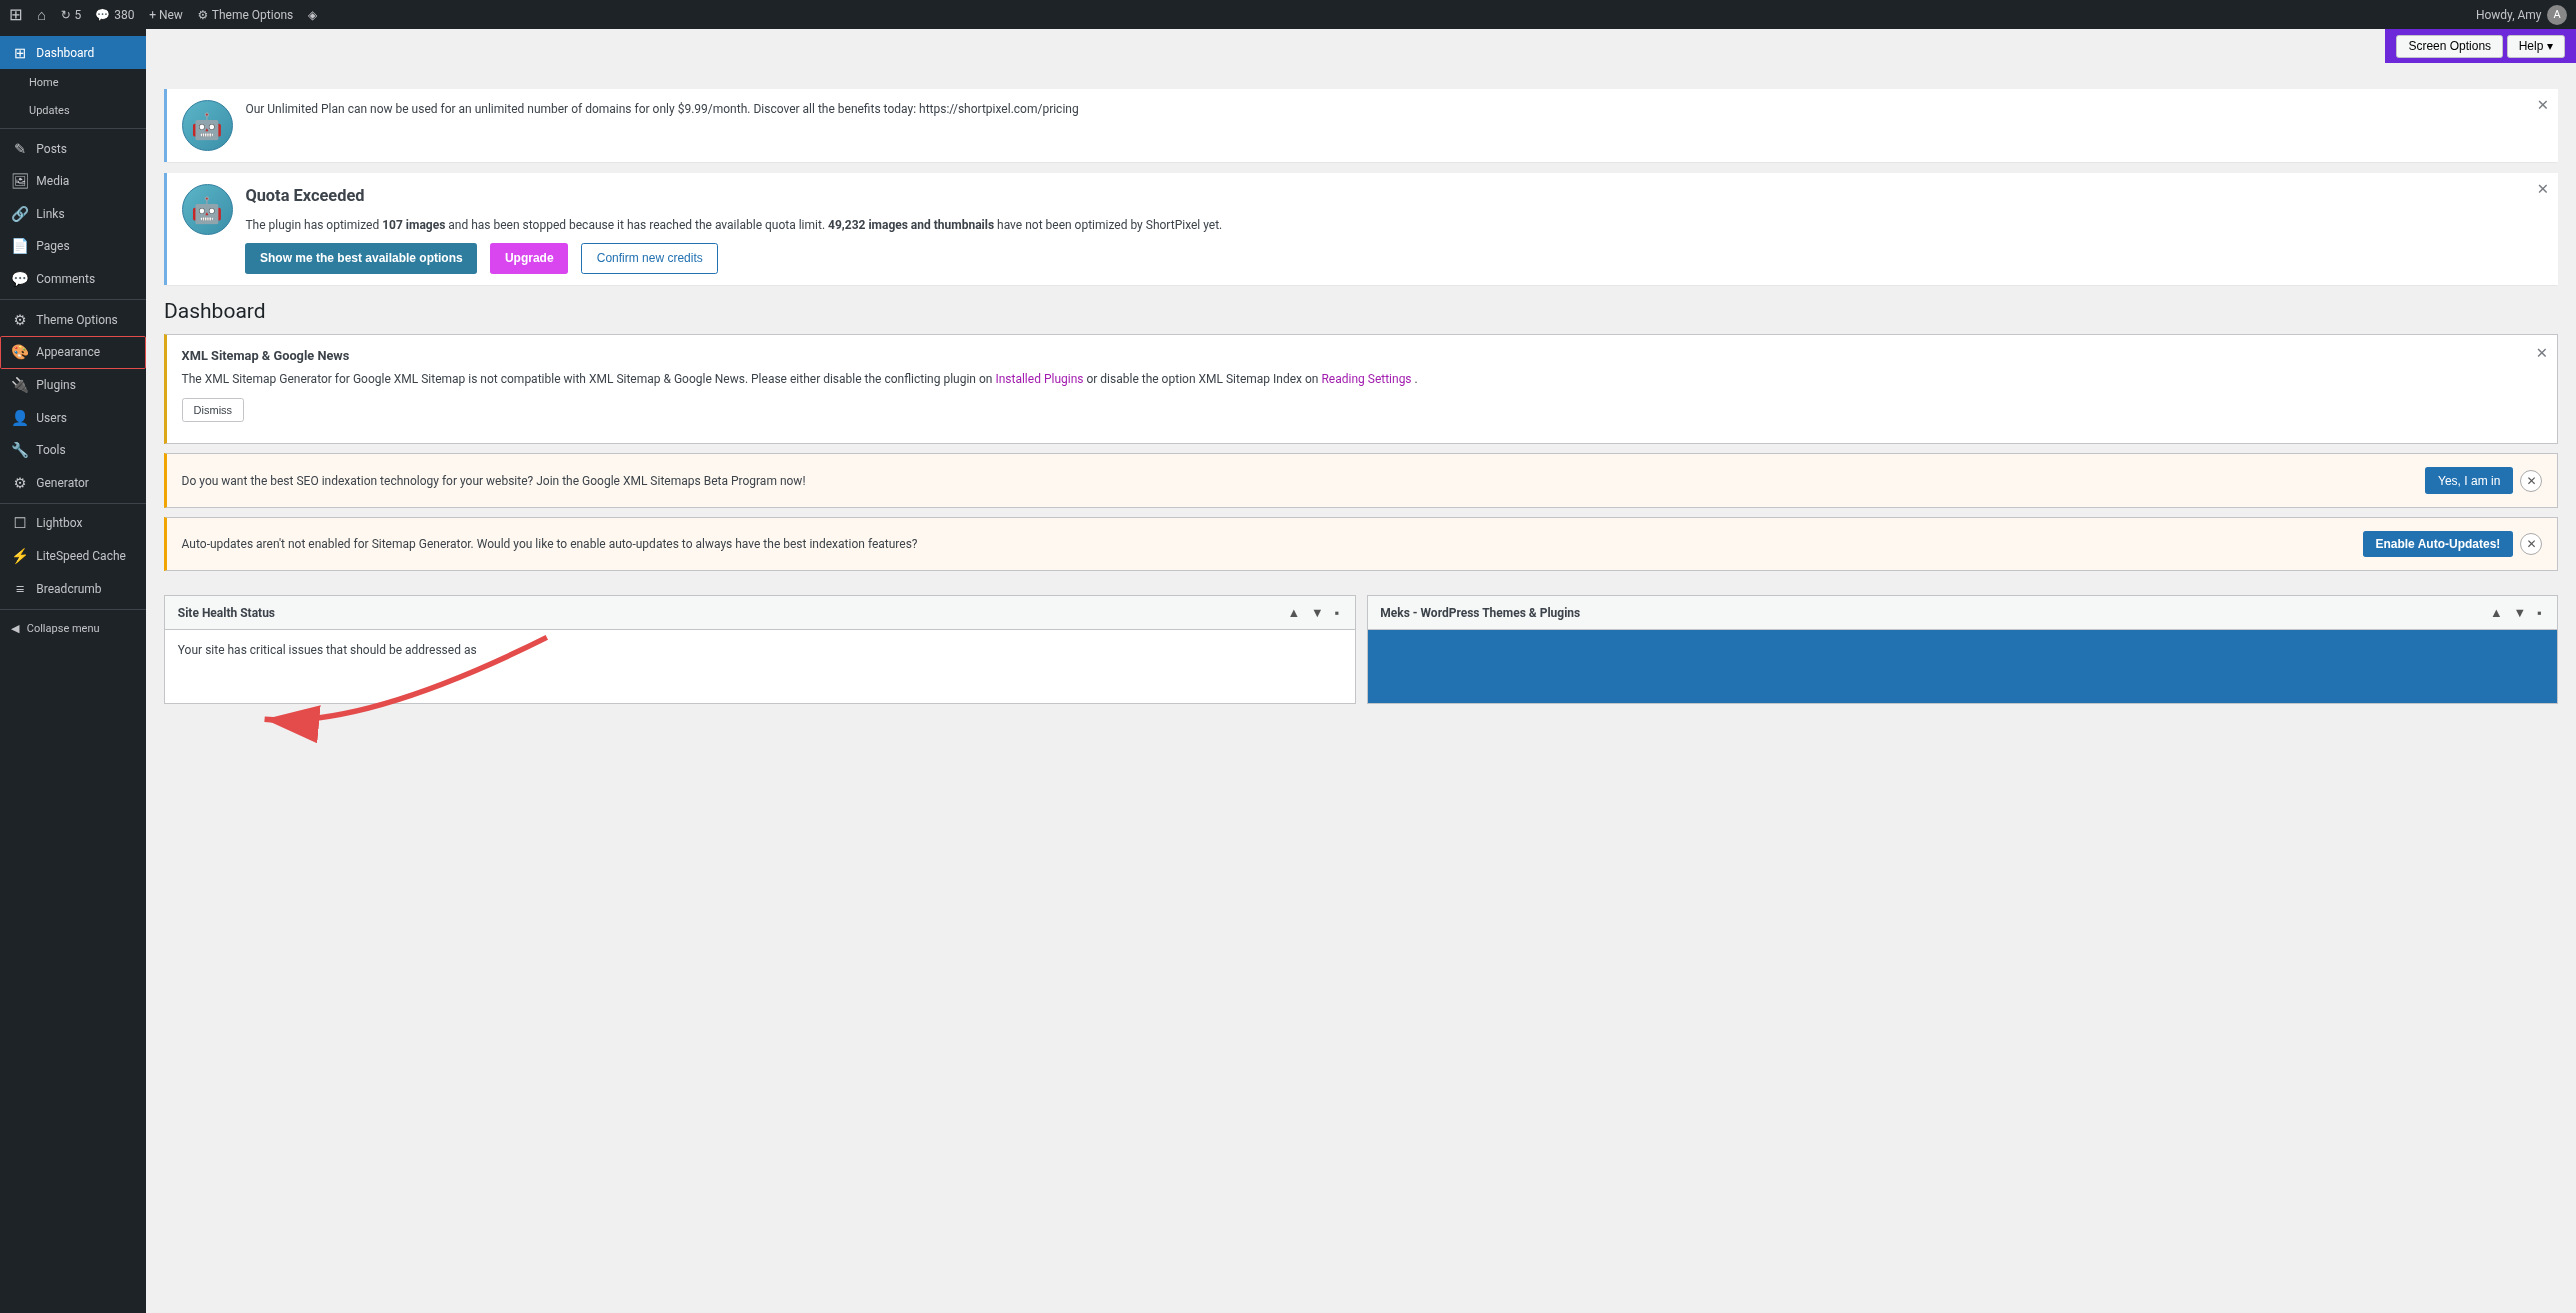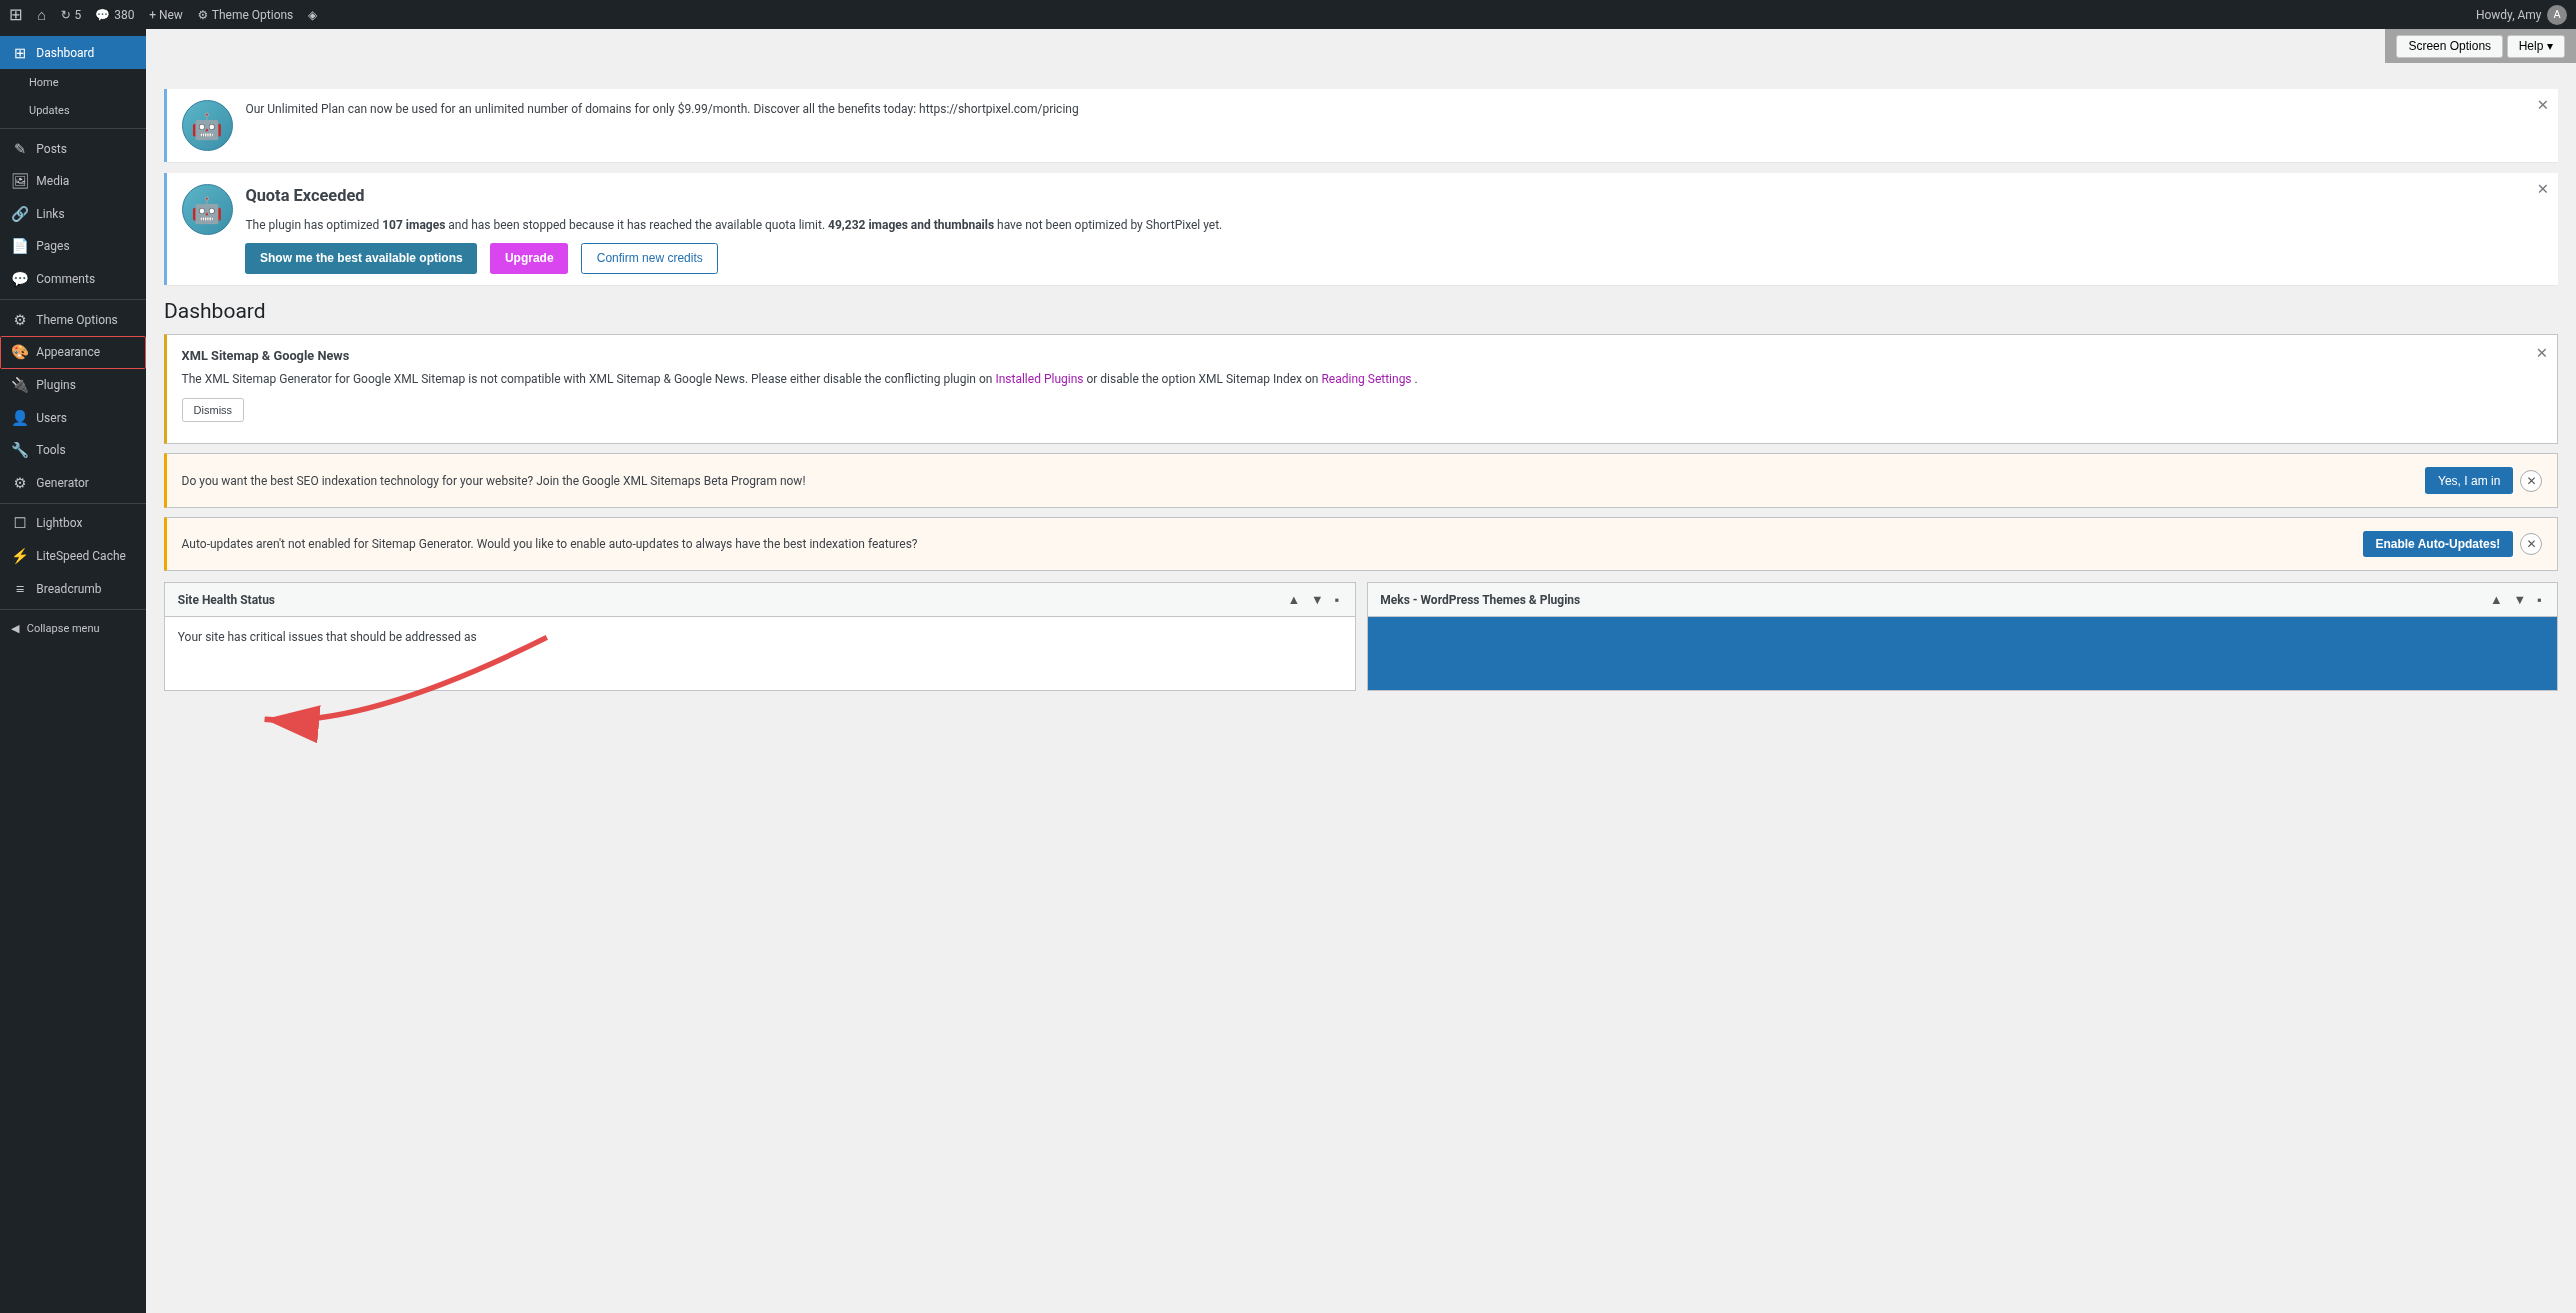--- a/index.html
+++ b/index.html
@@ -174,21 +174,21 @@
     }
     .btn-dark {
       background: #2271b1; color: #fff; border: none;
       padding: 6.4px 12.8px; border-radius: 2.7px; cursor: pointer; font-size: 12px;
       white-space: nowrap; font-weight: 600;
     }
 
     
     .widget-row {
       display: grid; grid-template-columns: 1fr 1fr; gap: 11px;
-      margin-top: 11px;
+      margin-top: 24px;
     }
     .widget-box {
       background: #fff; border: 0.9px solid #c3c4c7;
     }
     .widget-header {
       background: #f6f7f7; border-bottom: 0.9px solid #c3c4c7;
       padding: 9px 12.8px; display: flex; align-items: center; justify-content: space-between;
     }
     .widget-header h3 { font-size: 12px; font-weight: 700; }
     .widget-header-controls { display: flex; gap: 5.5px; }
@@ -243,21 +243,21 @@
     <span class="ab-item">◈</span>
   </div>
   <div class="ab-right">
     <span class="ab-item howdy">
       <span>Howdy, Amy</span>
       <span class="avatar">A</span>
     </span>
   </div>
 </div>
 
-<div style="position:fixed; top:29px; right:0; z-index:999; display:flex; gap:3.6px; padding:5.5px 11px; background:#a3a3a3;">
+<div style="position:fixed; top:29px; right:0; z-index:999; display:flex; gap:3.6px; padding:5.5px 11px; background:#6d28d9;">
   <button style="background:#f6f7f7; border:0.9px solid #c3c4c7; padding:3.6px 11px; font-size:12px; cursor:pointer; border-radius:2.7px; display:flex; align-items:center; gap:3.6px;">Screen Options</button>
   <button style="background:#f6f7f7; border:0.9px solid #c3c4c7; padding:3.6px 11px; font-size:12px; cursor:pointer; border-radius:2.7px; display:flex; align-items:center; gap:3.6px;">
     <span>Help</span>
     <span>▾</span>
   </button>
 </div>
 
 <div class="wp-layout">
 
   <div id="adminmenu">

